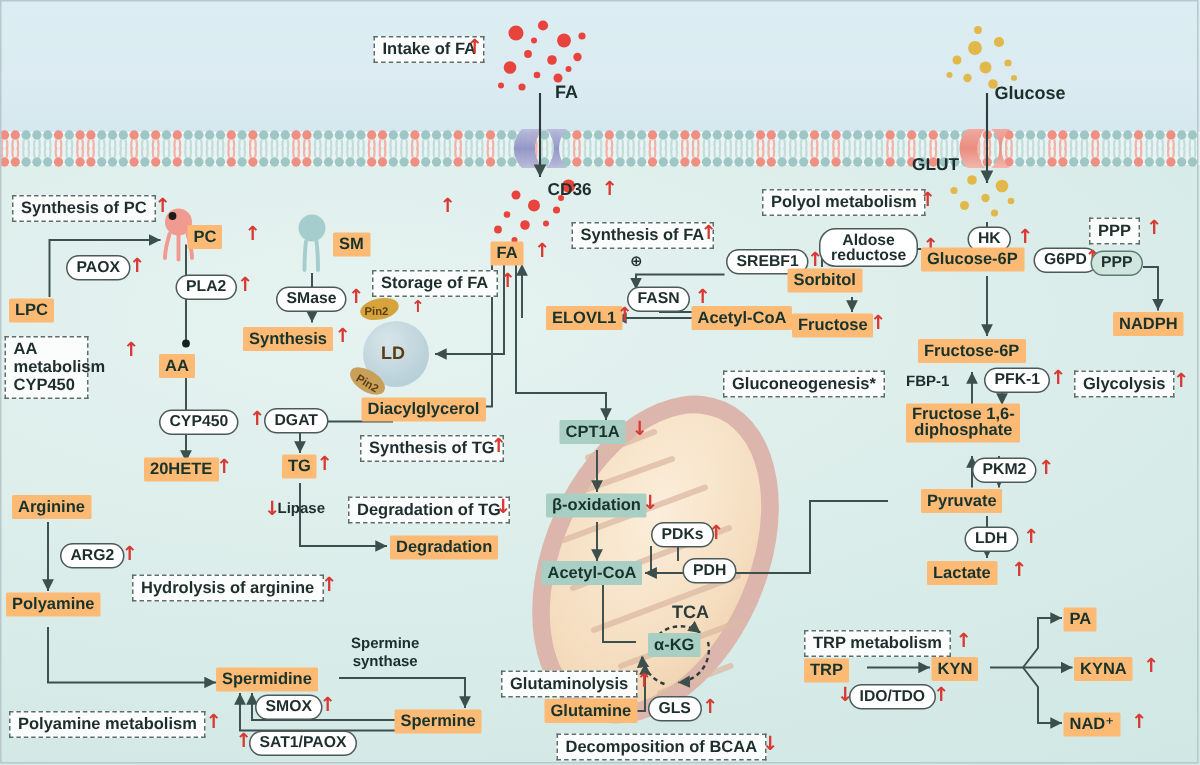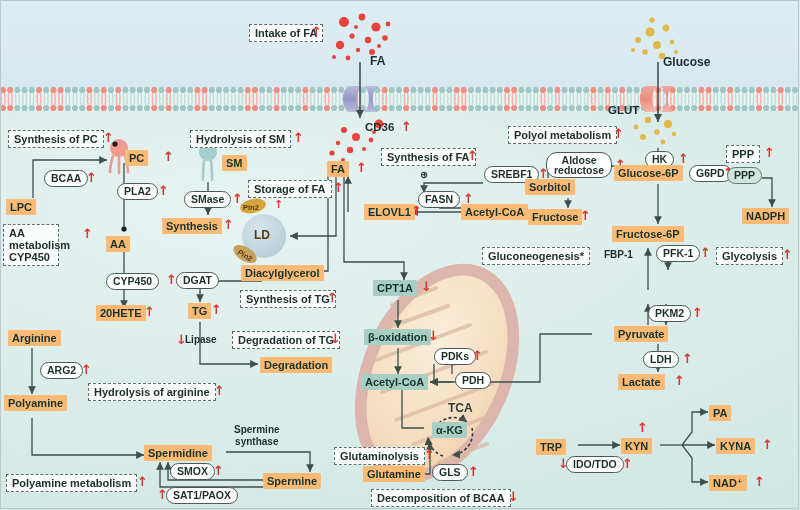--- a/index.html
+++ b/index.html
@@ -791,44 +791,41 @@
   <div class="plain" style="left:608px;top:104px;font-size:11.5px;">GLUT</div>
 
   <div class="process" style="left:8px;top:130px;">
     <span>Synthesis of PC</span>
   </div>
   <span class="arrow-up" style="left:103px;top:132px;">↑</span>
 
   <div class="metab" style="left:125px;top:150px;">PC</div>
   <span class="arrow-up" style="left:163px;top:151px;">↑</span>
 
-  <div class="enzyme" style="left:44px;top:170px;">BCAA</div>
+  <div class="enzyme" style="left:44px;top:170px;">PAOX</div>
   <span class="arrow-up" style="left:86px;top:172px;">↑</span>
 
   <div class="metab" style="left:6px;top:199px;">LPC</div>
 
   <div class="enzyme" style="left:117px;top:183px;">PLA2</div>
   <span class="arrow-up" style="left:158px;top:185px;">↑</span>
 
   <div class="metab" style="left:106px;top:236px;">AA</div>
 
   <div class="process" style="left:3px;top:224px;text-align:left;line-height:12px;white-space:normal;width:56px;">
     <span>AA metabolism</span><br>
     <span>CYP450</span>
   </div>
   <span class="arrow-up" style="left:82px;top:228px;">↑</span>
 
   <div class="enzyme" style="left:106px;top:273px;">CYP450</div>
 
   <div class="metab" style="left:96px;top:305px;">20HETE</div>
   <span class="arrow-up" style="left:144px;top:306px;">↑</span>
 
-  <div class="process" style="left:190px;top:130px;">
-    <span>Hydrolysis of SM</span>
-  </div>
   <span class="arrow-up" style="left:293px;top:132px;">↑</span>
 
   <div class="metab" style="left:222px;top:155px;">SM</div>
 
   <div class="enzyme" style="left:184px;top:191px;">SMase</div>
   <span class="arrow-up" style="left:232px;top:193px;">↑</span>
 
   <div class="metab" style="left:162px;top:218px;">Synthesis</div>
   <span class="arrow-up" style="left:223px;top:219px;">↑</span>
 
@@ -940,20 +937,24 @@
   <div class="plain" style="left:604px;top:249px;">FBP-1</div>
 
   <div class="enzyme" style="left:656px;top:245px;">PFK-1</div>
   <span class="arrow-up" style="left:700px;top:247px;">↑</span>
 
   <div class="process" style="left:716px;top:247px;">
     <span>Glycolysis</span>
   </div>
   <span class="arrow-up" style="left:782px;top:249px;">↑</span>
 
+  <div class="metab" style="left:604px;top:269px;line-height:11px;">
+    <span>Fructose 1,6-</span><br>
+    <span>diphosphate</span>
+  </div>
 
   <div class="plain" style="left:608px;top:326px;padding-left:27px;">PCK</div>
   <div class="enzyme" style="left:648px;top:305px;">PKM2</div>
   <span class="arrow-up" style="left:692px;top:307px;">↑</span>
 
   <div class="metab" style="left:614px;top:326px;">Pyruvate</div>
 
   <div class="enzyme" style="left:643px;top:351px;">LDH</div>
   <span class="arrow-up" style="left:682px;top:353px;">↑</span>
 
@@ -999,20 +1000,23 @@
 
   <div class="metab" style="left:363px;top:466px;">Glutamine</div>
   <div class="enzyme" style="left:432px;top:464px;">GLS</div>
   <span class="arrow-up" style="left:468px;top:466px;">↑</span>
 
   <div class="process" style="left:371px;top:489px;">
     <span>Decomposition of BCAA</span>
   </div>
   <span class="arrow-dn" style="left:508px;top:491px;">↓</span>
 
+  <div class="process" style="left:536px;top:420px;">
+    <span>TRP metabolism</span>
+  </div>
   <span class="arrow-up" style="left:637px;top:422px;">↑</span>
 
   <div class="metab" style="left:536px;top:439px;">TRP</div>
 
   <span class="arrow-dn" style="left:558px;top:458px;">↓</span>
   <div class="enzyme" style="left:566px;top:456px;">IDO/TDO</div>
   <span class="arrow-up" style="left:622px;top:458px;">↑</span>
 
   <div class="metab" style="left:621px;top:438px;">KYN</div>
 

